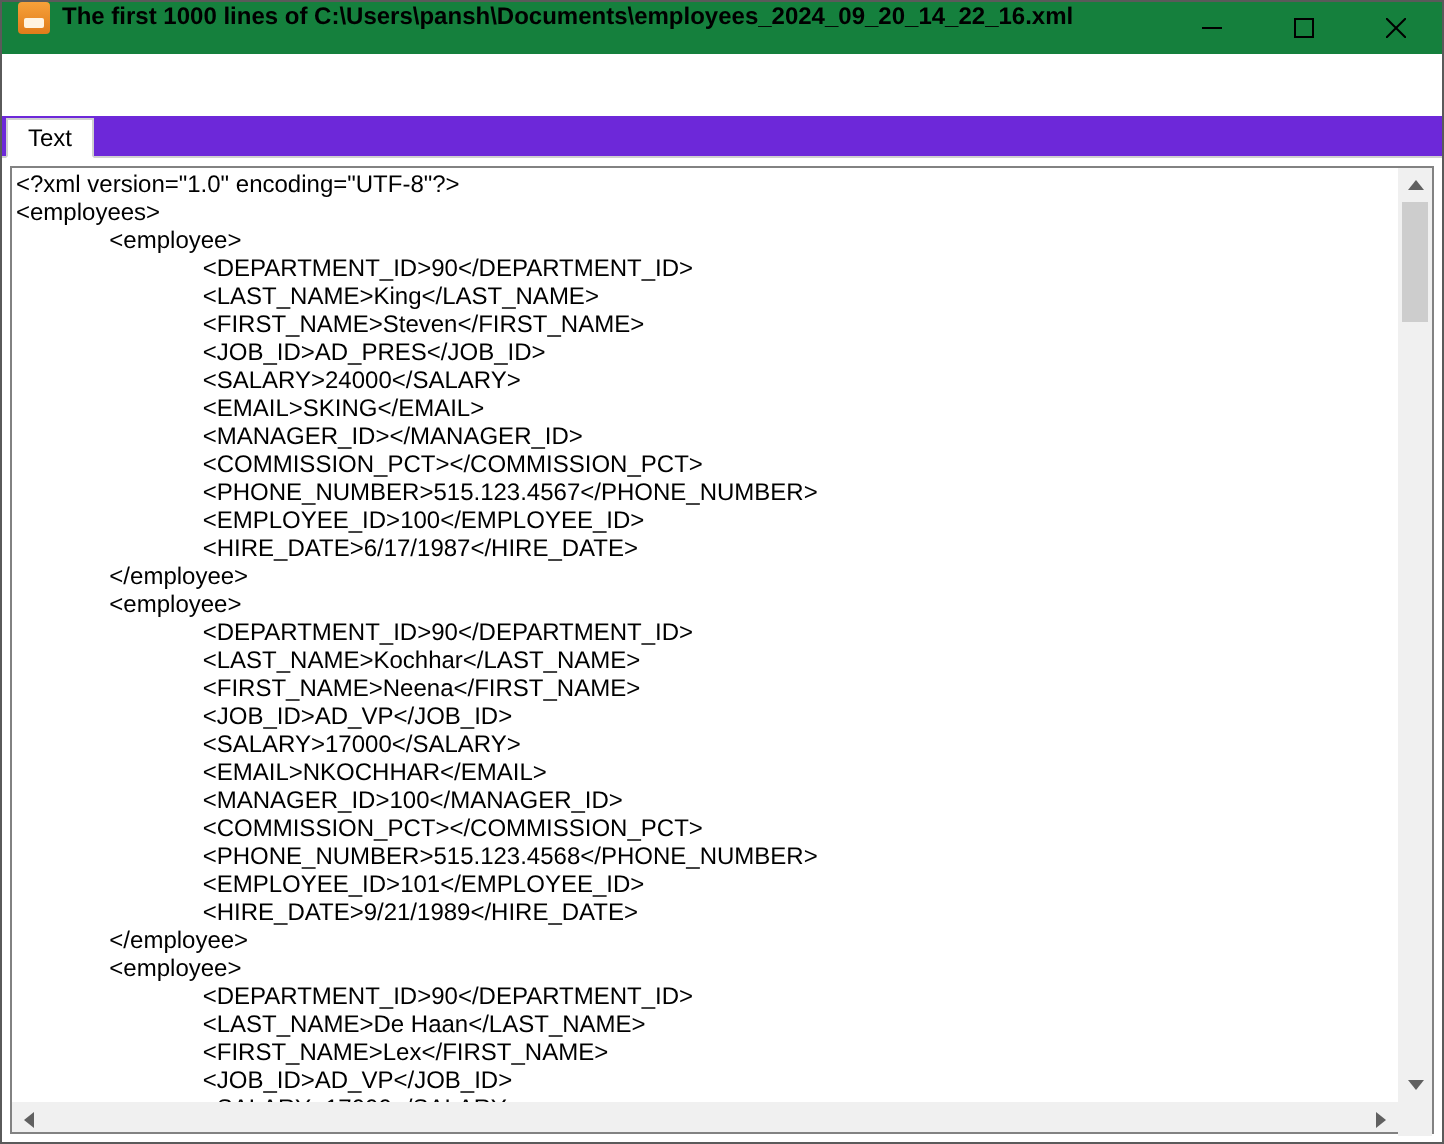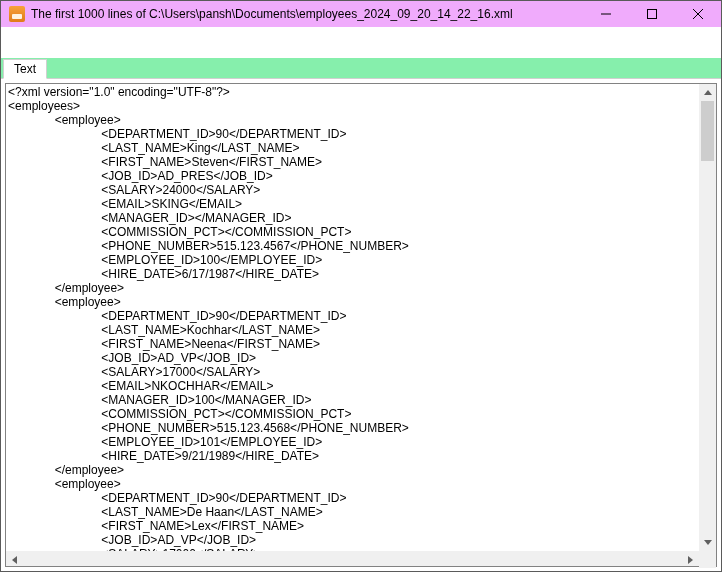--- a/index.html
+++ b/index.html
@@ -14,24 +14,24 @@
     width: 722px;
     height: 572px;
     border: 1px solid #5a5a5a;
     background: #fff;
     display: flex;
     flex-direction: column;
     position: relative;
   }
   .titlebar {
     height: 30px;
-    background: #f0abfc;
-    display: flex;
-    align-items: center;
+    background: #15803d;
+    display: flex;
     border-bottom: 0;
+    font-weight: bold;
   }
   .titlebar-icon {
     width: 16px;
     height: 16px;
     margin: 0 6px 0 8px;
     background: linear-gradient(#f7a13a,#e07c1a);
     border-radius: 2px;
     flex: 0 0 auto;
     position: relative;
   }
@@ -63,21 +63,21 @@
     font-family: inherit;
     font-size: 10px;
     color: #000;
     background: transparent;
     border: none;
     cursor: default;
   }
   .win-btn svg { display:block; }
   .tabstrip {
     height: 22px;
-    background: #86efac;
+    background: #6d28d9;
     border-bottom: 1px solid #d0d0d0;
     display: flex;
     align-items: flex-end;
     padding-left: 2px;
     margin-top: 31px;
   }
   .tab {
     background: #fff;
     border: 1px solid #d0d0d0;
     border-bottom: 1px solid #fff;

